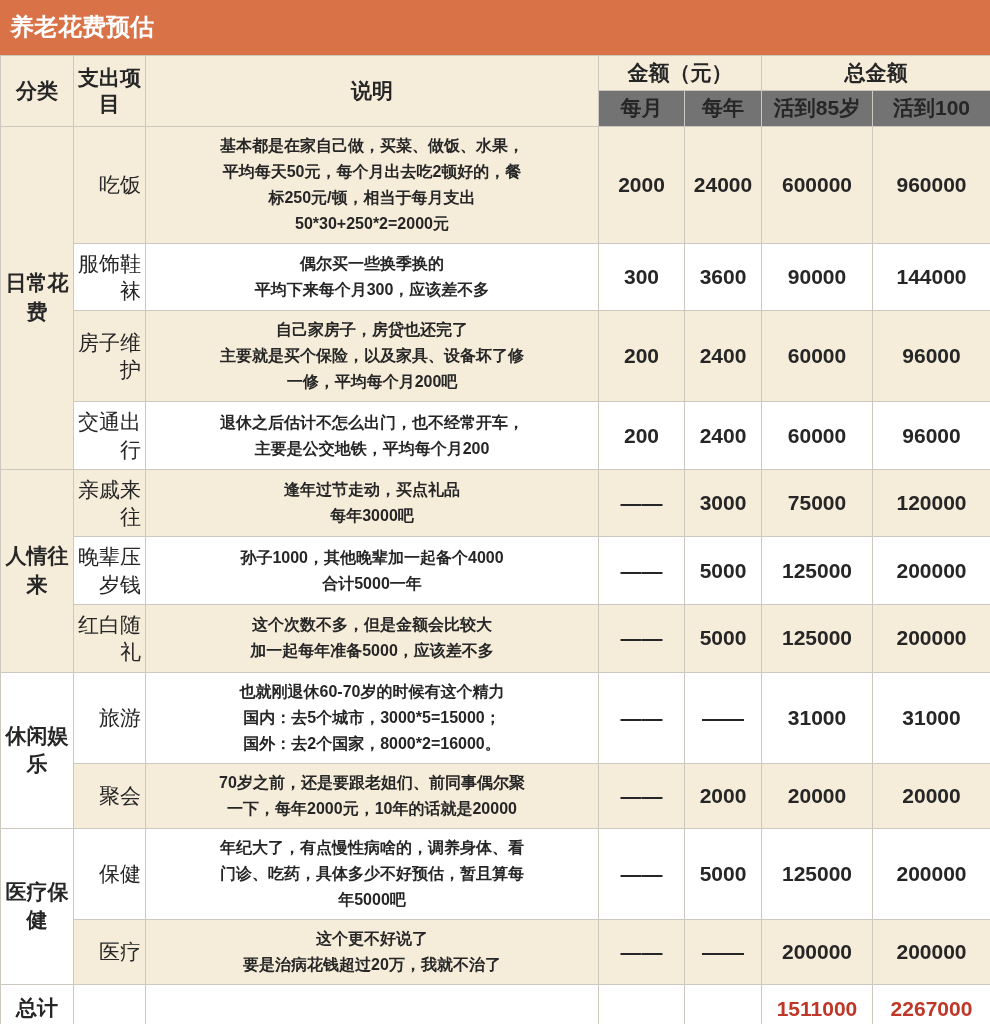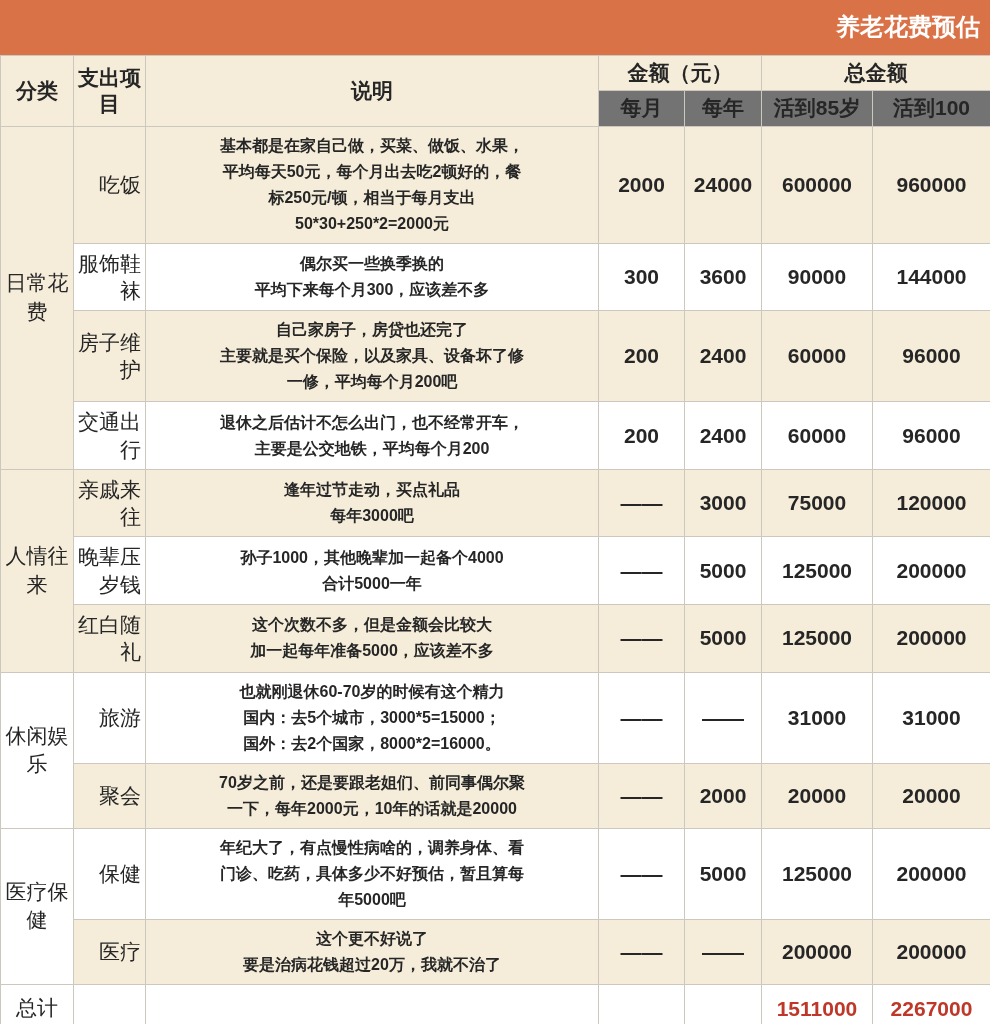--- a/index.html
+++ b/index.html
@@ -8,21 +8,21 @@
     width: 990px;
     font-family: "Liberation Sans", "DejaVu Sans", sans-serif;
     color: #262626;
   }
   .page { width: 990px; }
 
   
   .banner {
     background: #d97347;
     color: #ffffff;
-    text-align: right;
+    text-align: left;
     padding: 11px 10px 13px 10px;
   }
   .banner .title {
     font-size: 24px;
     font-weight: 700;
     line-height: 1.3;
   }
   .banner .subtitle {
     font-size: 20px;
     font-weight: 600;
@@ -51,21 +51,21 @@
   thead th.cream { background: #f5edda; }
   thead tr.h2 th { background: #737373; height: 32px; }
   thead tr.h1 th { height: 33px; }
 
   tbody tr.cream > td { background: #f5edda; }
   tbody tr.white > td { background: #ffffff; }
 
   td.cat {
     background: #ffffff;
     font-size: 21px;
-    font-weight: 400;
+    font-weight: 700;
     line-height: 1.35;
     padding: 0 2px;
   }
   tbody td.cat--cream { background: #f5edda; }
 
   td.item {
     font-size: 21px;
     font-weight: 400;
     line-height: 1.3;
     padding: 6px 4px;

